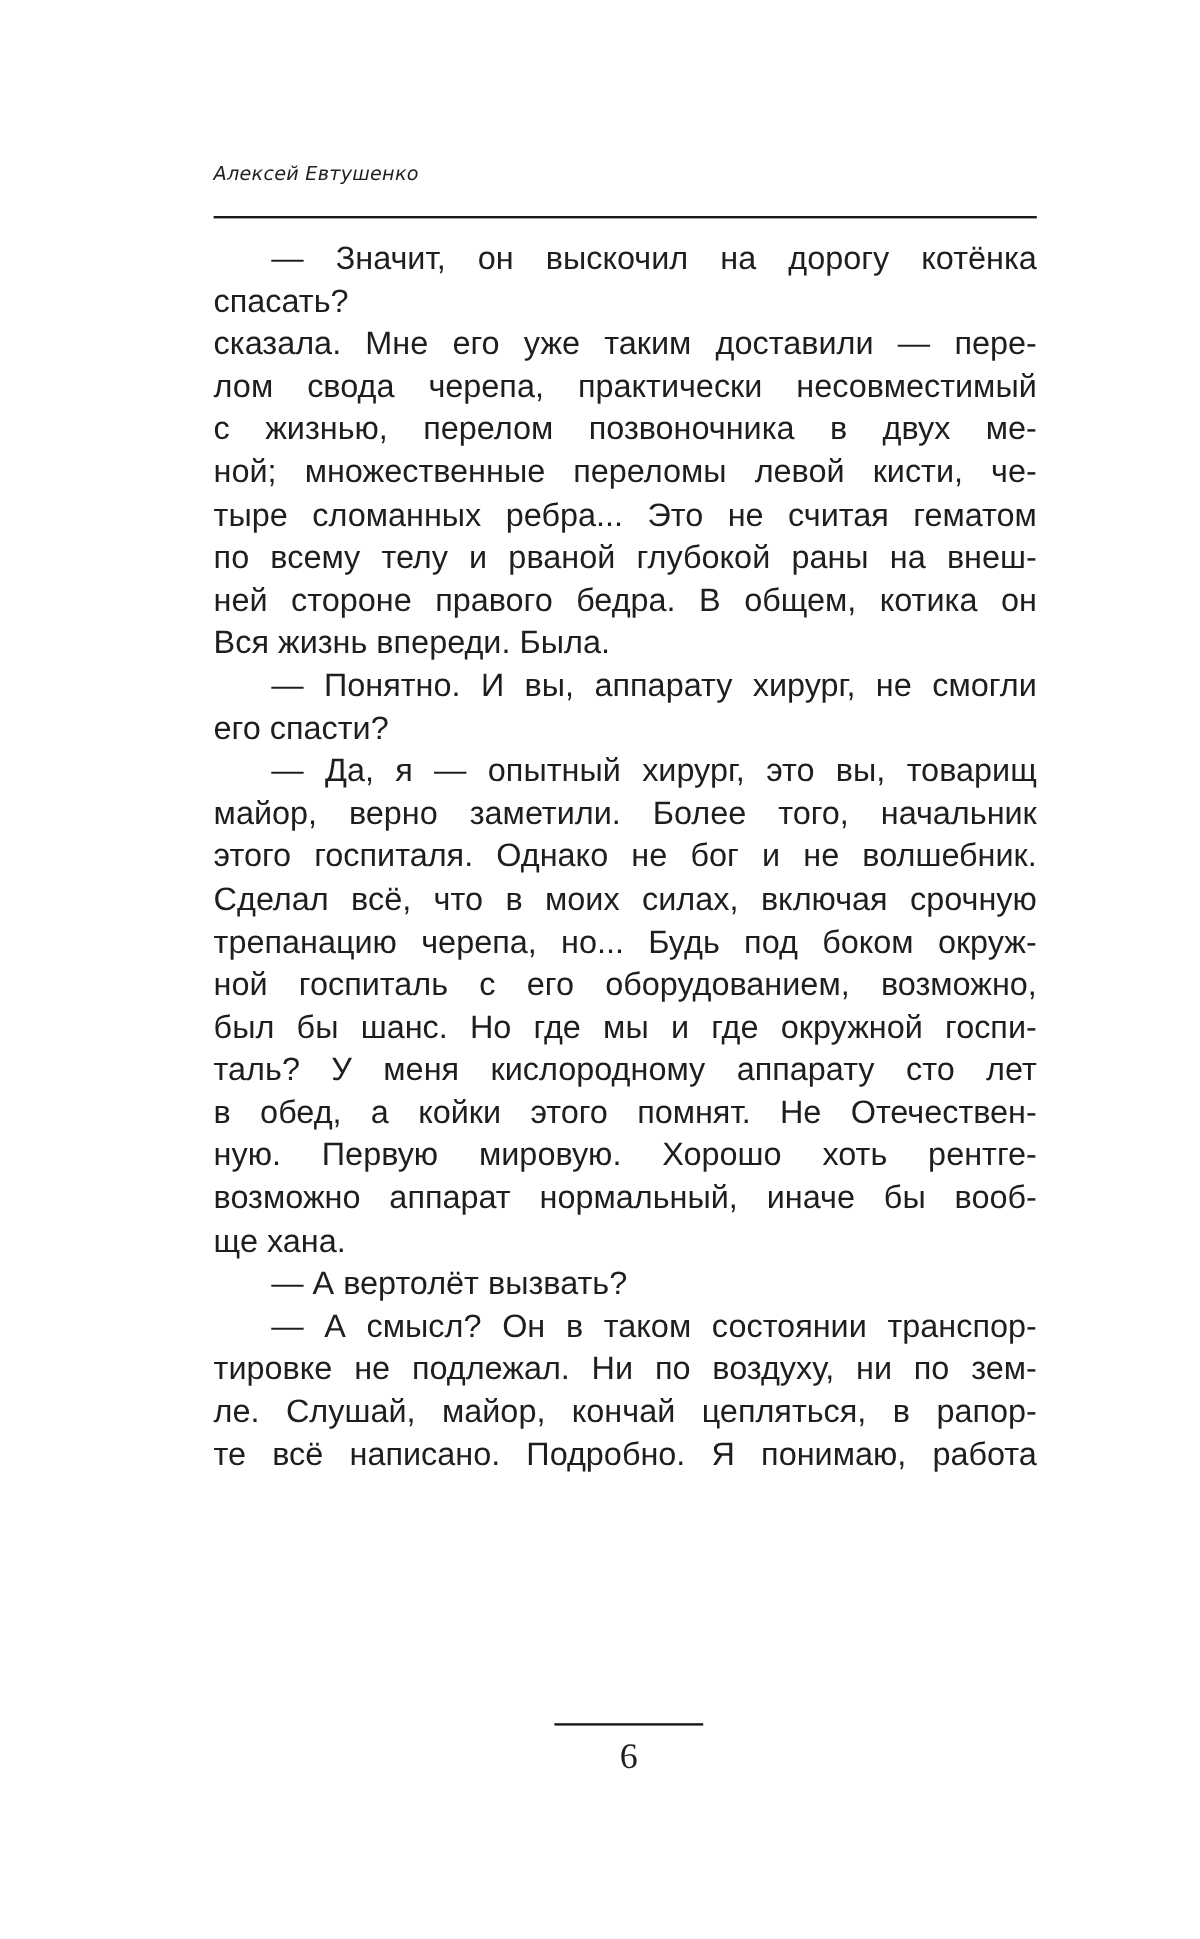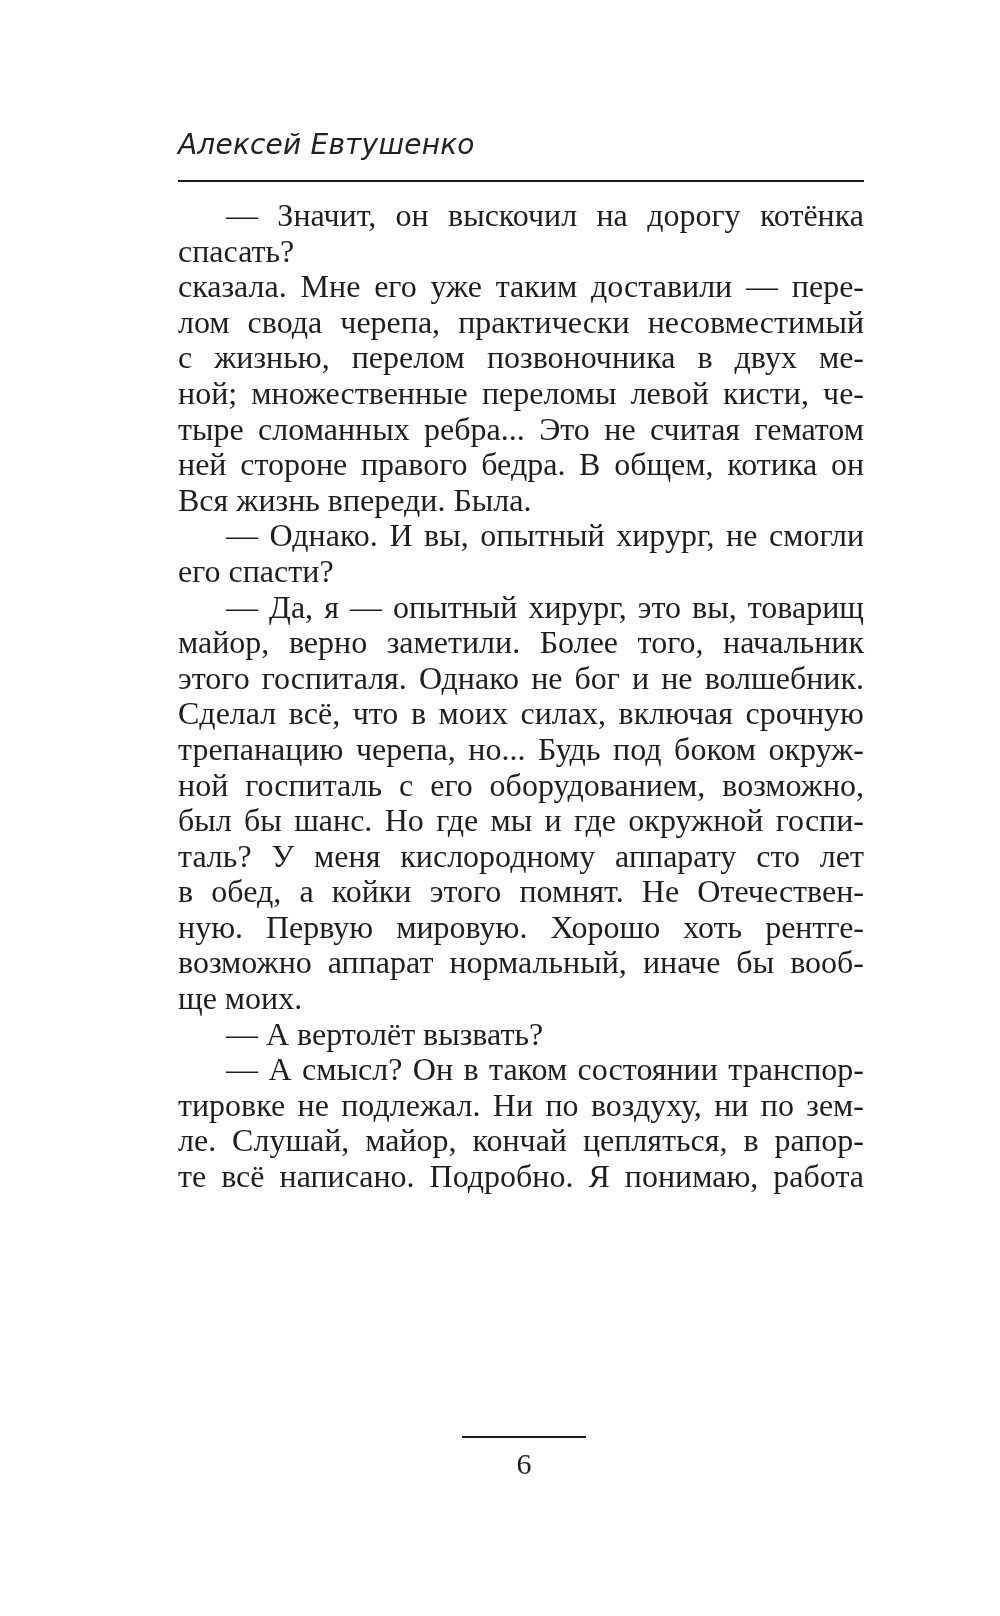--- a/index.html
+++ b/index.html
@@ -20,40 +20,40 @@
       width: 1000px;
       height: 1616px;
       background: #ffffff;
     }
     .running-head {
       position: absolute;
       left: 178px;
       top: 128px;
       font-family: "DejaVu Sans", sans-serif;
       font-style: italic;
-      font-size: 28px;
+      font-size: 16px;
       letter-spacing: 0.2px;
       color: #222;
       line-height: 34px;
     }
     .head-rule {
       position: absolute;
       left: 178px;
       top: 180px;
       width: 686px;
       height: 0;
       border-top: 2px solid #1a1a1a;
     }
     .body-text {
       position: absolute;
       left: 178px;
       top: 198px;
       width: 686px;
-      font-family: Liberation Serif, serif;
-      font-size: 32px;
+      font-family: Liberation Sans, sans-serif;
+      font-size: 27px;
       line-height: 35.6px;
       color: #1e1e1e;
     }
     .line {
       display: block;
       white-space: nowrap;
       text-align: justify;
       text-align-last: justify;
       height: 35.6px;
       overflow: visible;
@@ -92,36 +92,37 @@
   <div class="head-rule"></div>
 
   <div class="body-text" id="body-text">
       <span class="line indent">— Значит, он выскочил на дорогу котёнка</span>
       <span class="line last">спасать?</span>
       <span class="line">сказала. Мне его уже таким доставили — пере-</span>
       <span class="line">лом свода черепа, практически несовместимый</span>
       <span class="line">с жизнью, перелом позвоночника в двух ме-</span>
       <span class="line">ной; множественные переломы левой кисти, че-</span>
       <span class="line">тыре сломанных ребра... Это не считая гематом</span>
+      <span class="line">по всему телу и рваной глубокой раны на внеш-</span>
       <span class="line">ней стороне правого бедра. В общем, котика он</span>
       <span class="line last">Вся жизнь впереди. Была.</span>
-      <span class="line indent">— Однако. И вы, опытный хирург, не смогли</span>
+      <span class="line indent">— Понятно. И вы, аппарату хирург, не смогли</span>
       <span class="line last">его спасти?</span>
       <span class="line indent">— Да, я — опытный хирург, это вы, товарищ</span>
       <span class="line">майор, верно заметили. Более того, начальник</span>
       <span class="line">этого госпиталя. Однако не бог и не волшебник.</span>
       <span class="line">Сделал всё, что в моих силах, включая срочную</span>
       <span class="line">трепанацию черепа, но... Будь под боком окруж-</span>
       <span class="line">ной госпиталь с его оборудованием, возможно,</span>
       <span class="line">был бы шанс. Но где мы и где окружной госпи-</span>
       <span class="line">таль? У меня кислородному аппарату сто лет</span>
       <span class="line">в обед, а койки этого помнят. Не Отечествен-</span>
       <span class="line">ную. Первую мировую. Хорошо хоть рентге-</span>
       <span class="line">возможно аппарат нормальный, иначе бы вооб-</span>
-      <span class="line last">ще моих.</span>
+      <span class="line last">ще хана.</span>
       <span class="line indent last">— А вертолёт вызвать?</span>
       <span class="line indent">— А смысл? Он в таком состоянии транспор-</span>
       <span class="line">тировке не подлежал. Ни по воздуху, ни по зем-</span>
       <span class="line">ле. Слушай, майор, кончай цепляться, в рапор-</span>
       <span class="line">те всё написано. Подробно. Я понимаю, работа</span>
     </div>
 
   <div class="foot-rule"></div>
   <div class="folio">6</div>
 </div>

